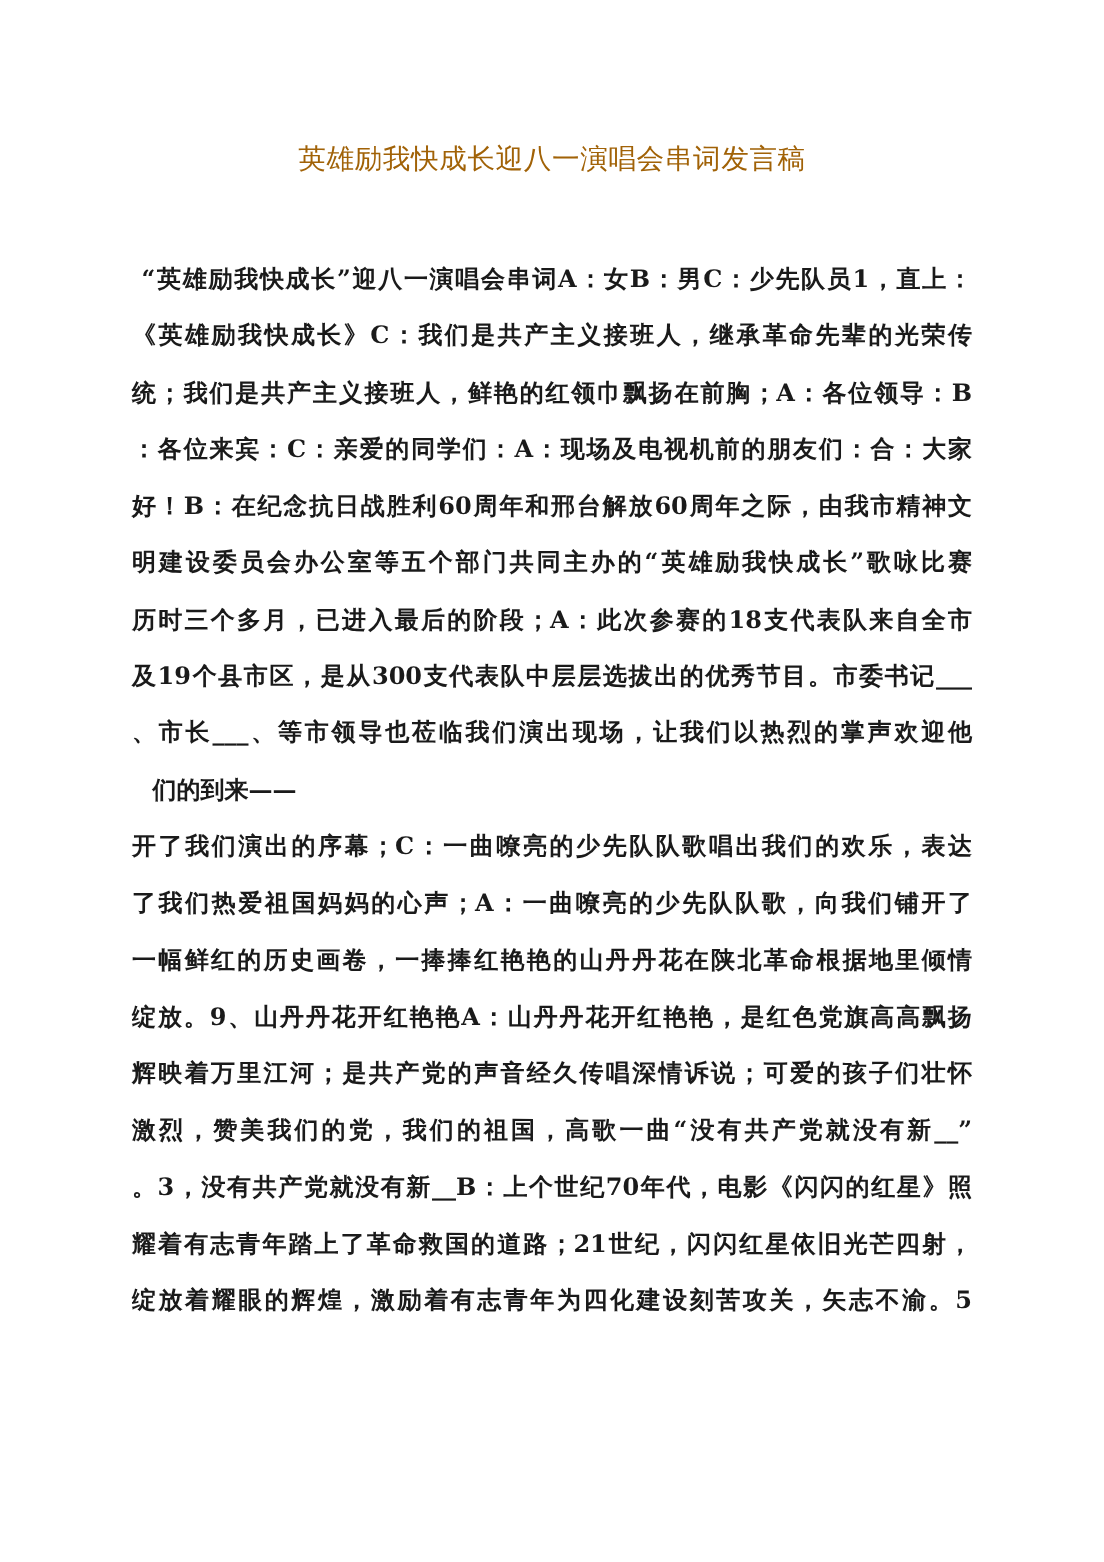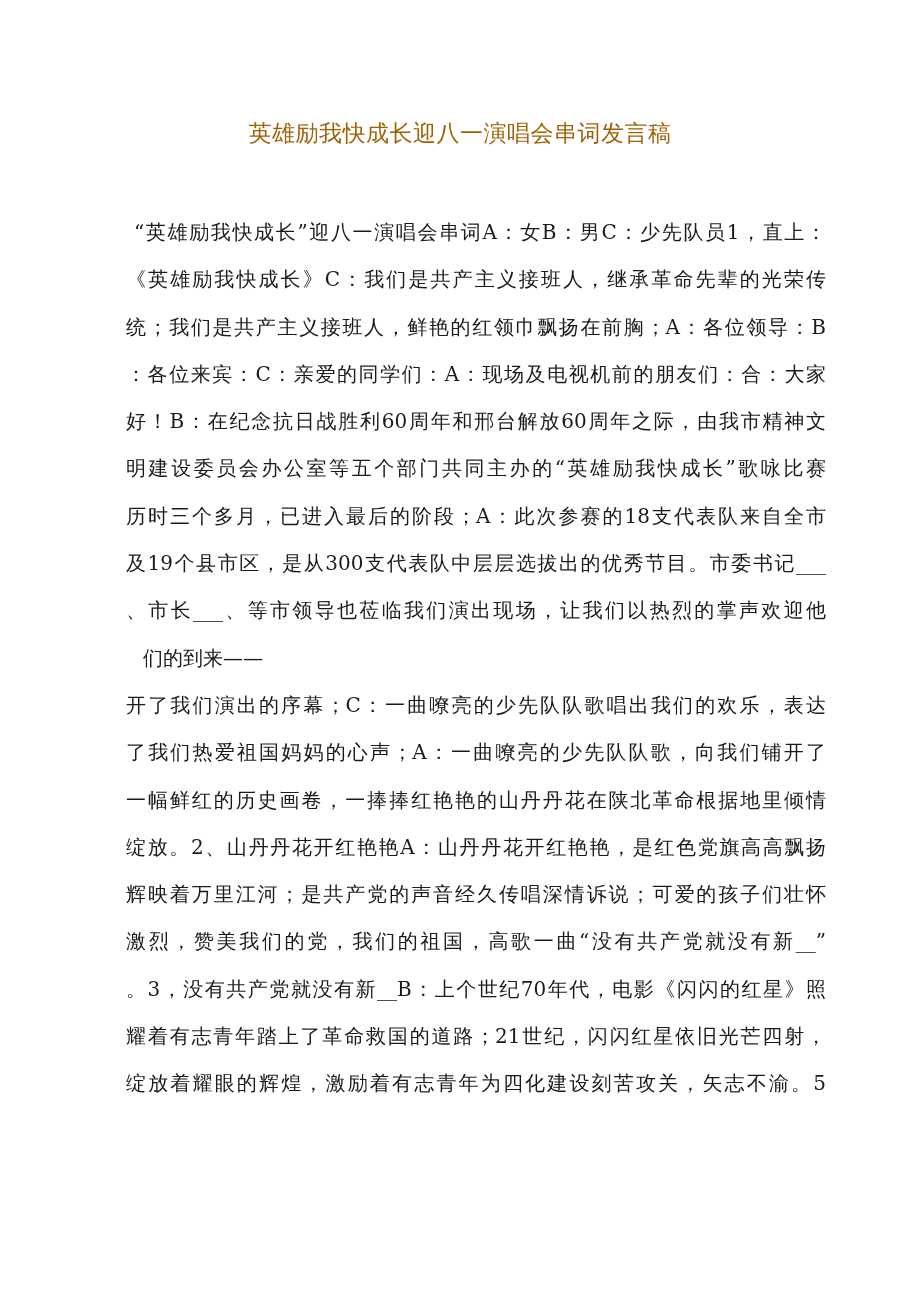--- a/index.html
+++ b/index.html
@@ -32,24 +32,25 @@
       font-size: 23px;
       line-height: 34px;
       color: #1aa6e0;
       letter-spacing: 0.5px;
       margin: 0;
       font-weight: normal;
     }
     .body-text {
       position: absolute;
       top: 214px;
-      left: 126px;
+      left: 110px;
       width: 700px;
       margin: 0;
       padding: 0;
+      font-weight: bold;
     }
     .line {
       display: block;
       height: 47.3px;
       line-height: 36px;
       font-size: 20px;
       color: #1a1a1a;
       white-space: nowrap;
       text-align: justify;
       text-align-last: justify;
@@ -76,20 +77,20 @@
     <span class="line">：各位来宾：C：亲爱的同学们：A：现场及电视机前的朋友们：合：大家</span>
     <span class="line">好！B：在纪念抗日战胜利60周年和邢台解放60周年之际，由我市精神文</span>
     <span class="line">明建设委员会办公室等五个部门共同主办的“英雄励我快成长”歌咏比赛</span>
     <span class="line">历时三个多月，已进入最后的阶段；A：此次参赛的18支代表队来自全市</span>
     <span class="line">及19个县市区，是从300支代表队中层层选拔出的优秀节目。市委书记___</span>
     <span class="line">、市长___、等市领导也莅临我们演出现场，让我们以热烈的掌声欢迎他</span>
     <span class="line last-of-para">们的到来——</span>
     <span class="line">开了我们演出的序幕；C：一曲嘹亮的少先队队歌唱出我们的欢乐，表达</span>
     <span class="line">了我们热爱祖国妈妈的心声；A：一曲嘹亮的少先队队歌，向我们铺开了</span>
     <span class="line">一幅鲜红的历史画卷，一捧捧红艳艳的山丹丹花在陕北革命根据地里倾情</span>
-    <span class="line">绽放。2、山丹丹花开红艳艳A：山丹丹花开红艳艳，是红色党旗高高飘扬</span>
+    <span class="line">绽放。9、山丹丹花开红艳艳A：山丹丹花开红艳艳，是红色党旗高高飘扬</span>
     <span class="line">辉映着万里江河；是共产党的声音经久传唱深情诉说；可爱的孩子们壮怀</span>
     <span class="line">激烈，赞美我们的党，我们的祖国，高歌一曲“没有共产党就没有新__”</span>
     <span class="line">。3，没有共产党就没有新__B：上个世纪70年代，电影《闪闪的红星》照</span>
     <span class="line">耀着有志青年踏上了革命救国的道路；21世纪，闪闪红星依旧光芒四射，</span>
     <span class="line">绽放着耀眼的辉煌，激励着有志青年为四化建设刻苦攻关，矢志不渝。5</span>
   </div>
 </div>
 
 </body></html>

